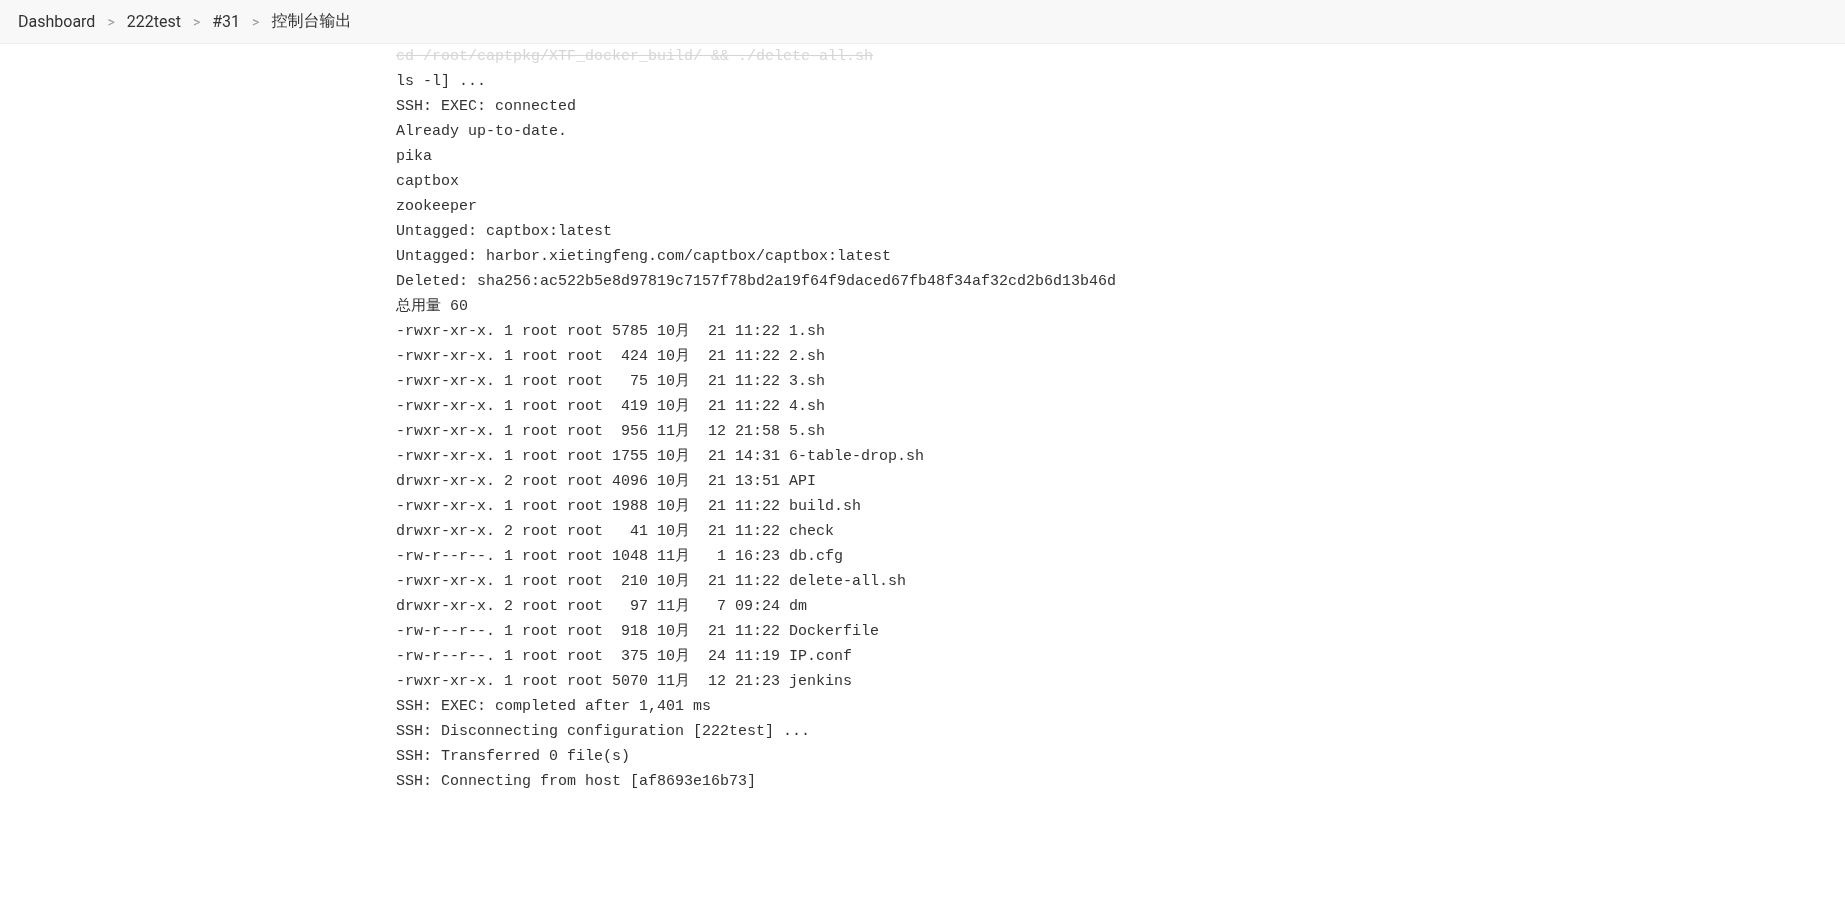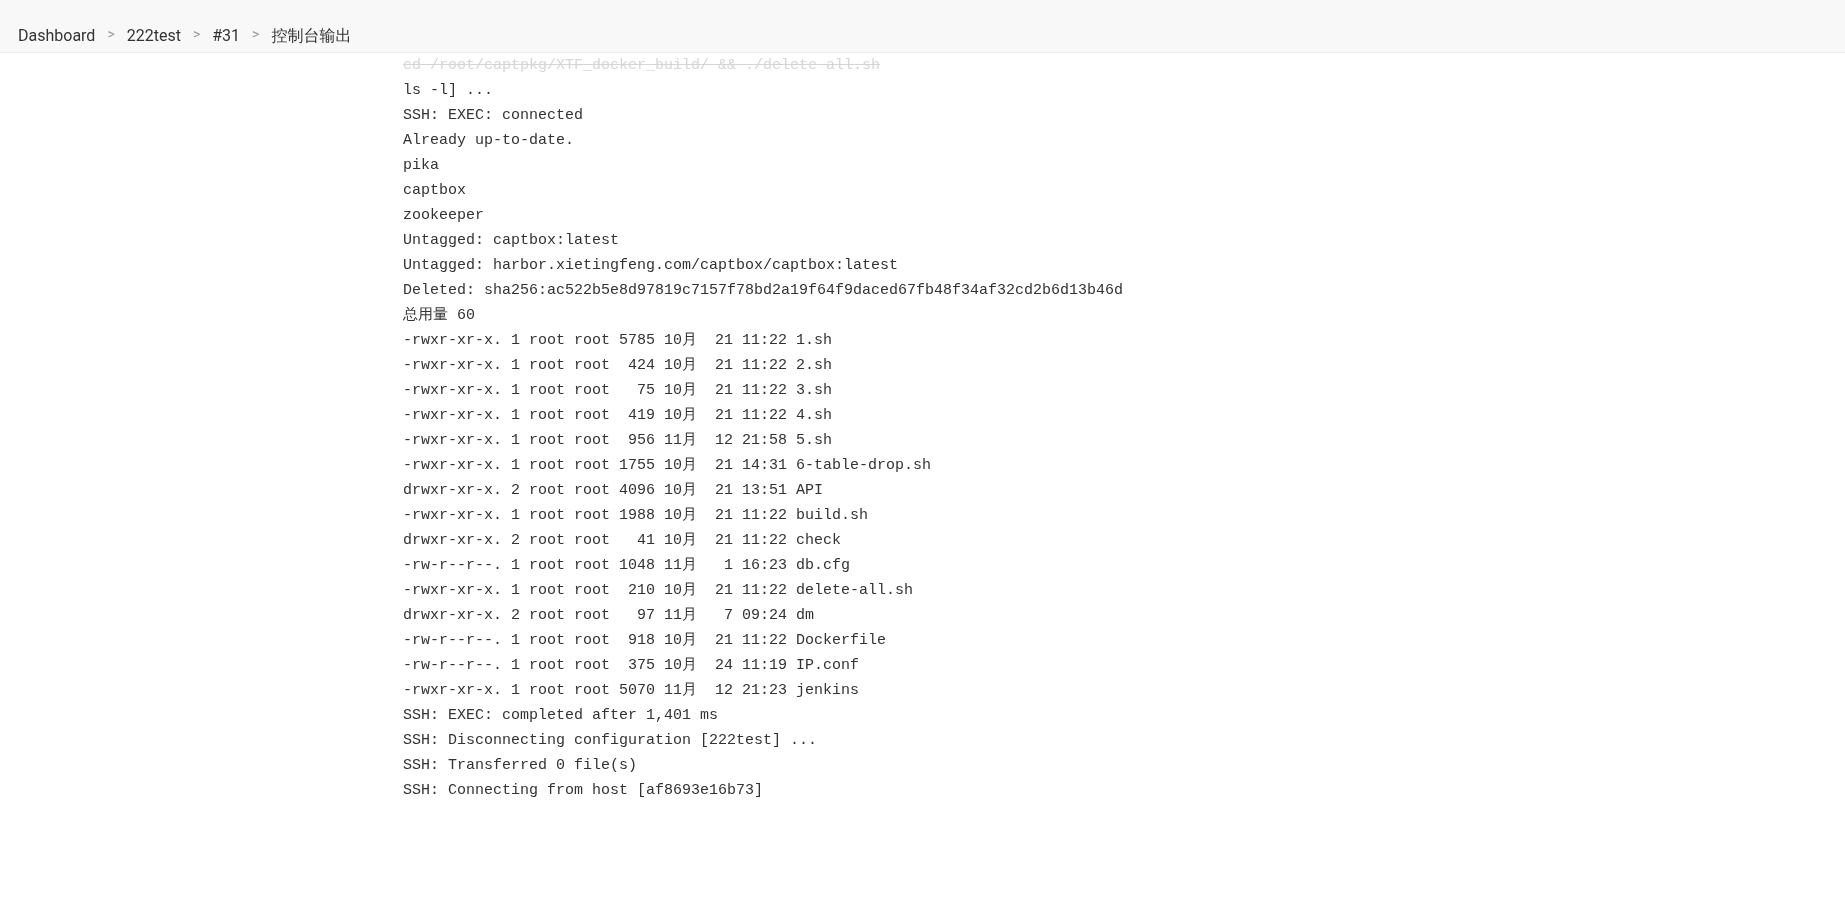--- a/index.html
+++ b/index.html
@@ -10,41 +10,41 @@
     body {
       font-family: -apple-system, BlinkMacSystemFont, "Segoe UI", Roboto, "Helvetica Neue", Arial, sans-serif;
       background: #ffffff;
       color: #333;
       width: 1845px;
       height: 919px;
       overflow: hidden;
     }
     .breadcrumb-bar {
       background: #f8f8f8;
-      padding: 26px 18px;
+      padding: 10px 18px;
       display: flex;
+      align-items: center;
       font-size: 16px;
       color: #333;
       border-bottom: 1px solid #eee;
       height: 44px;
     }
     .breadcrumb-item {
       color: #333;
       text-decoration: none;
       cursor: pointer;
     }
     .breadcrumb-sep {
       margin: 0 12px;
       color: #999;
       font-size: 14px;
     }
     .main-area {
       display: flex;
       height: calc(100% - 44px);
-      gap: 7px;
     }
     .left-gutter {
       width: 396px;
       background: #ffffff;
       flex-shrink: 0;
     }
     .console-output {
       flex: 1;
       font-family: "Consolas", "Courier New", monospace;
       font-size: 15px;

